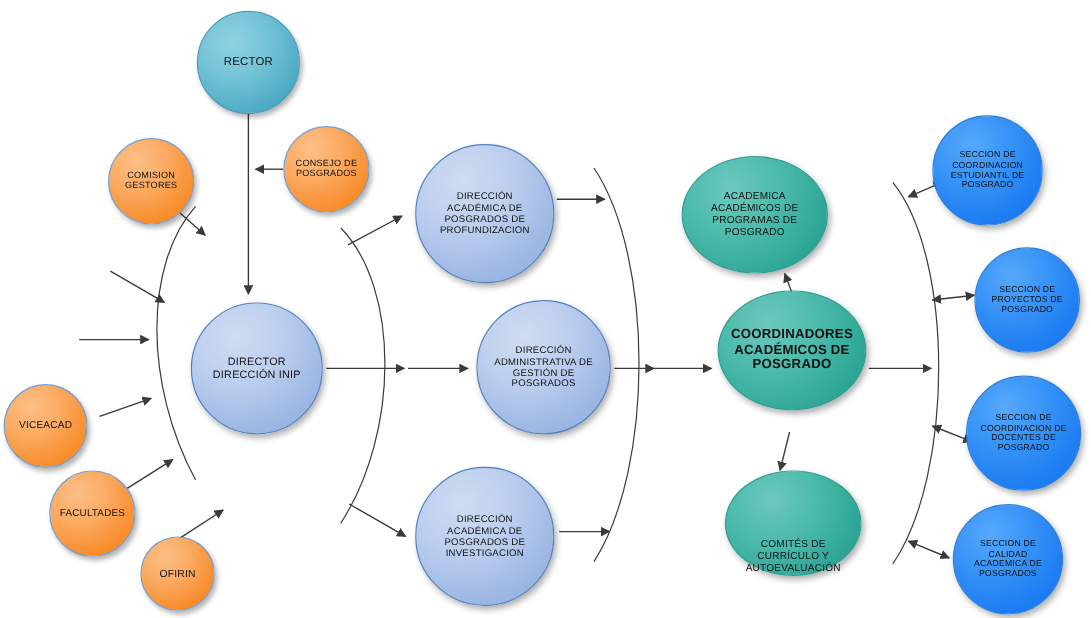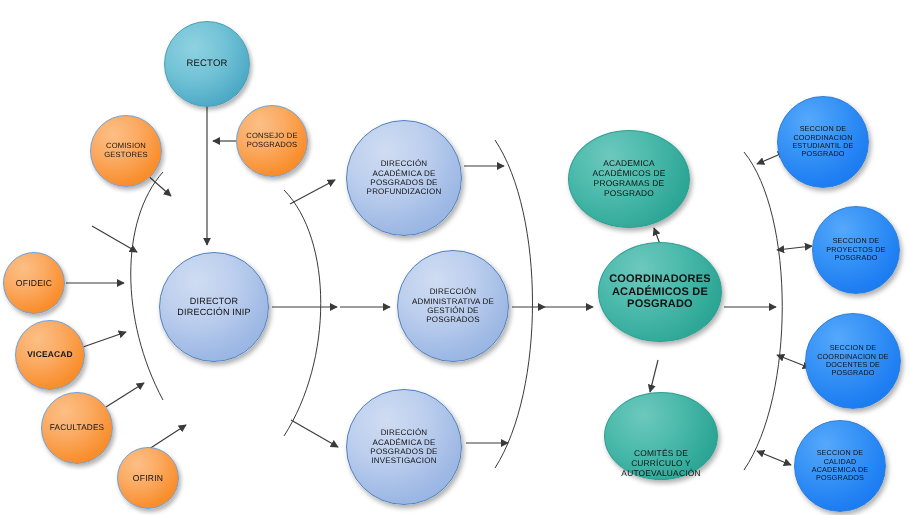--- a/index.html
+++ b/index.html
@@ -124,40 +124,37 @@
 
       <path d="M 744 152 C 795 215, 795 395, 744 470" stroke-width="1.0"></path>
 
       <path d="M 757 164 L 785 152" marker-start="url(#arrowStart)" marker-end="url(#arrowEnd)"></path>
       <path d="M 777 250 L 812 246" marker-start="url(#arrowStart)" marker-end="url(#arrowEnd)"></path>
       <path d="M 777 355 L 810 368" marker-start="url(#arrowStart)" marker-end="url(#arrowEnd)"></path>
       <path d="M 757 451 L 791 465" marker-start="url(#arrowStart)" marker-end="url(#arrowEnd)"></path>
     </g>
   </svg>
 
-  <div class="node n-rector" style="left:164px; top:21px; width:86px; height:86px; font-size:9.5px;">
+  <div class="node n-rector" style="left:164px; top:9px; width:86px; height:86px; font-size:9.5px;">
     <span class="node-label">RECTOR</span>
   </div>
 
   <div class="node n-orange" style="left:236px; top:105px; width:72px; height:72px; font-size:7.6px;">
     <span class="node-label">CONSEJO DE
 POSGRADOS</span>
   </div>
 
   <div class="node n-orange" style="left:90px; top:115px; width:72px; height:72px; font-size:7.6px;">
     <span class="node-label">COMISION
 GESTORES</span>
   </div>
 
 
-  <div class="node n-orange" style="left:3px; top:252px; width:62px; height:62px; font-size:8.6px;">
-    <span class="node-label">OFIDEIC</span>
-  </div>
-
-  <div class="node n-orange" style="left:15px; top:320px; width:70px; height:70px; font-size:8.4px;font-weight:bold;">
+
+  <div class="node n-orange" style="left:3px; top:320px; width:70px; height:70px; font-size:8.4px;">
     <span class="node-label">VICEACAD</span>
   </div>
 
   <div class="node n-orange" style="left:41px; top:392px; width:72px; height:72px; font-size:8.2px;">
     <span class="node-label">FACULTADES</span>
   </div>
 
   <div class="node n-orange" style="left:117px; top:447px; width:62px; height:62px; font-size:8.6px;">
     <span class="node-label">OFIRIN</span>
   </div>

